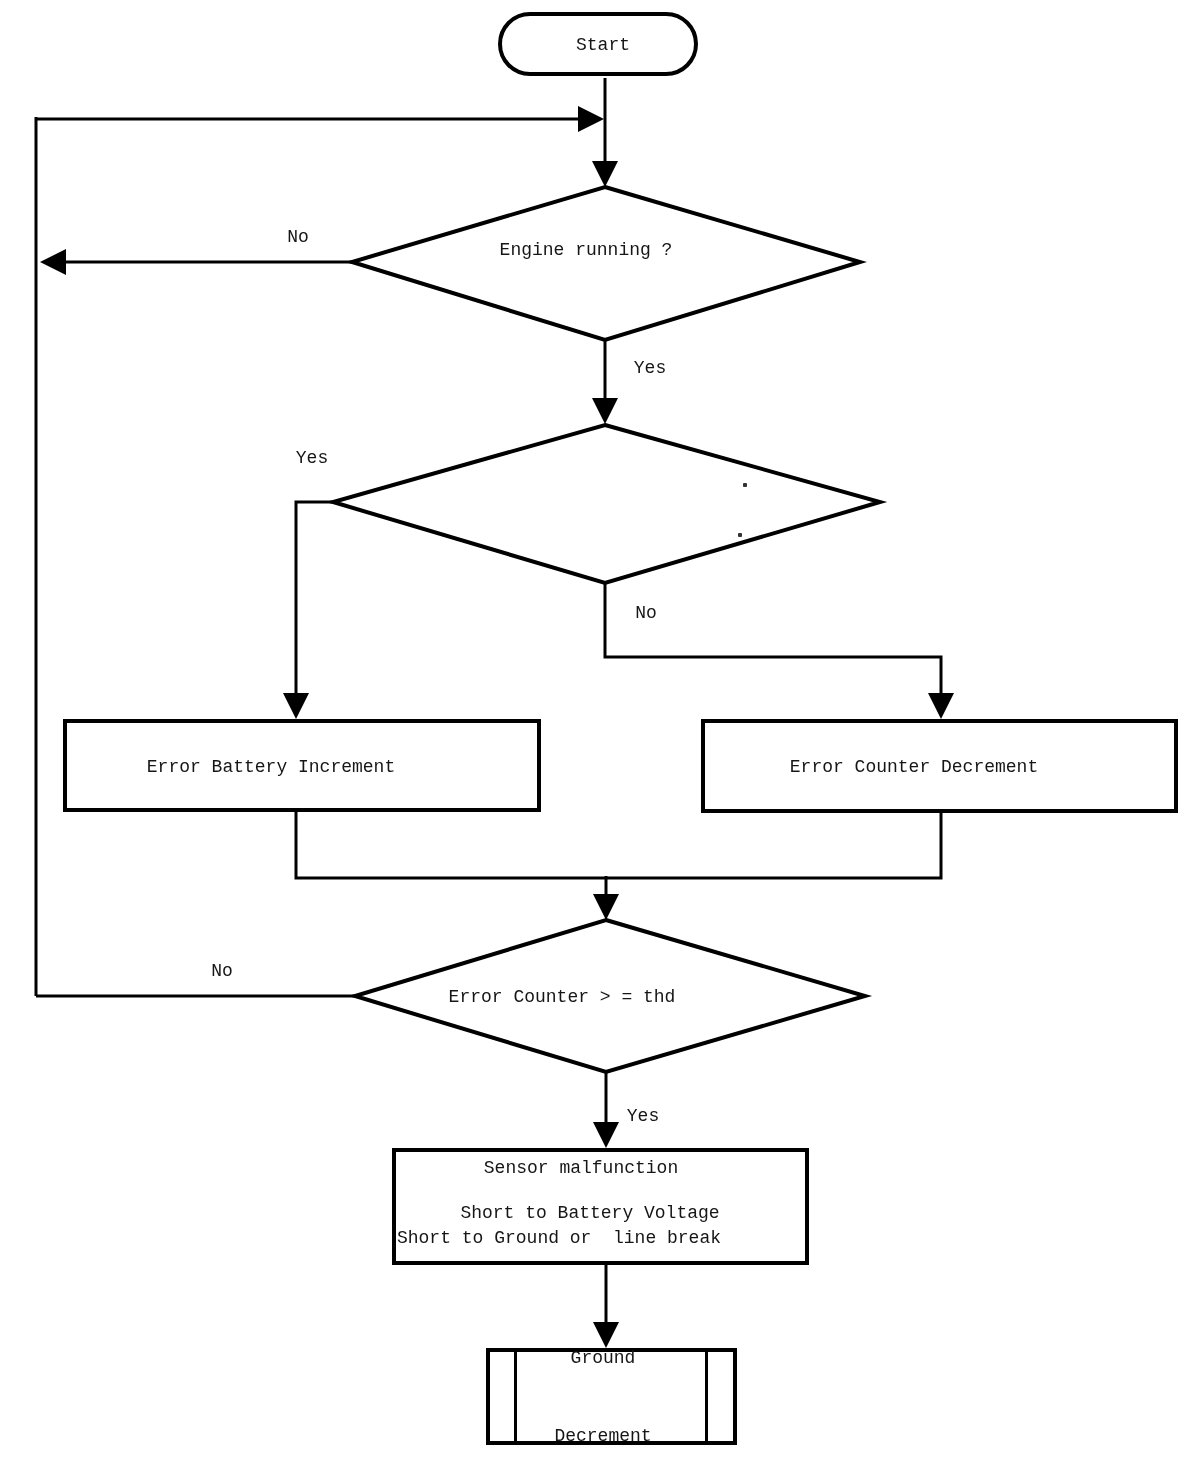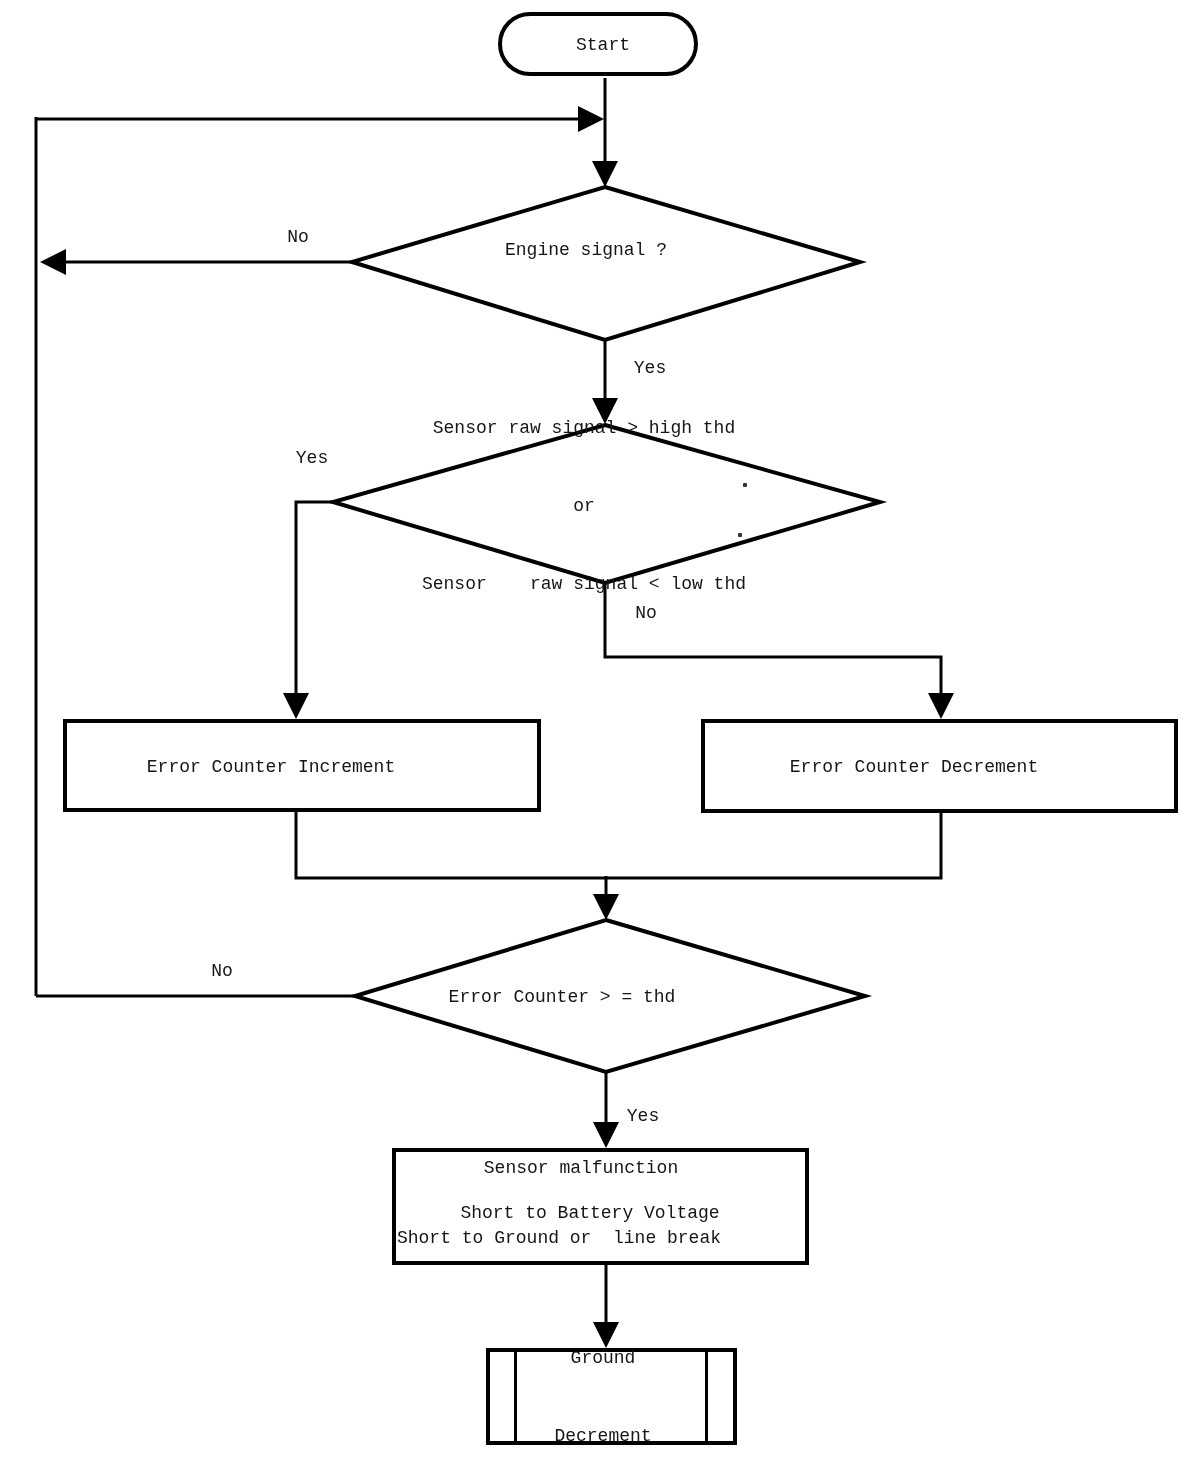--- a/index.html
+++ b/index.html
@@ -64,29 +64,24 @@
   <div class="node terminator" style="left:498px; top:12px; width:200px; height:64px;"></div>
   <div class="node" style="left:63px; top:719px; width:478px; height:93px;"></div>
   <div class="node" style="left:701px; top:719px; width:477px; height:94px;"></div>
   <div class="node" style="left:392px; top:1148px; width:417px; height:117px;"></div>
   <div class="node" style="left:486px; top:1348px; width:251px; height:97px;"></div>
   <div class="innerline" style="left:514px; top:1352px; height:89px;"></div>
   <div class="innerline" style="left:705px; top:1352px; height:89px;"></div>
 
   <div class="lbl" style="left:603px; top:45px;">Start</div>
 
-  <div class="lbl" style="left:586px; top:250px;">Engine signal ?</div>
+  <div class="lbl" style="left:586px; top:250px;">Engine running ?</div>
 
-  <div class="lbl" style="left:584px; top:506px;">
-    <div>Sensor raw signal &gt; high thd</div>
-    <div>or</div>
-    <div>Sensor    raw signal &lt; low thd</div>
-  </div>
 
-  <div class="lbl" style="left:271px; top:767px;">Error Counter Increment</div>
+  <div class="lbl" style="left:271px; top:767px;">Error Battery Increment</div>
 
   <div class="lbl" style="left:914px; top:767px;">Error Counter Decrement</div>
 
   <div class="lbl" style="left:546px; top:997px;margin-left:16px;">Error Counter &gt; = thd</div>
 
   <div class="lbl" style="left:581px; top:1168px;">Sensor malfunction</div>
   <div class="lbl" style="left:590px; top:1213px;">Short to Battery Voltage</div>
   <div class="lbl" style="left:559px; top:1238px;">Short to Ground or  line break</div>
 
   <div class="lbl" style="left:603px; top:1397px;">

